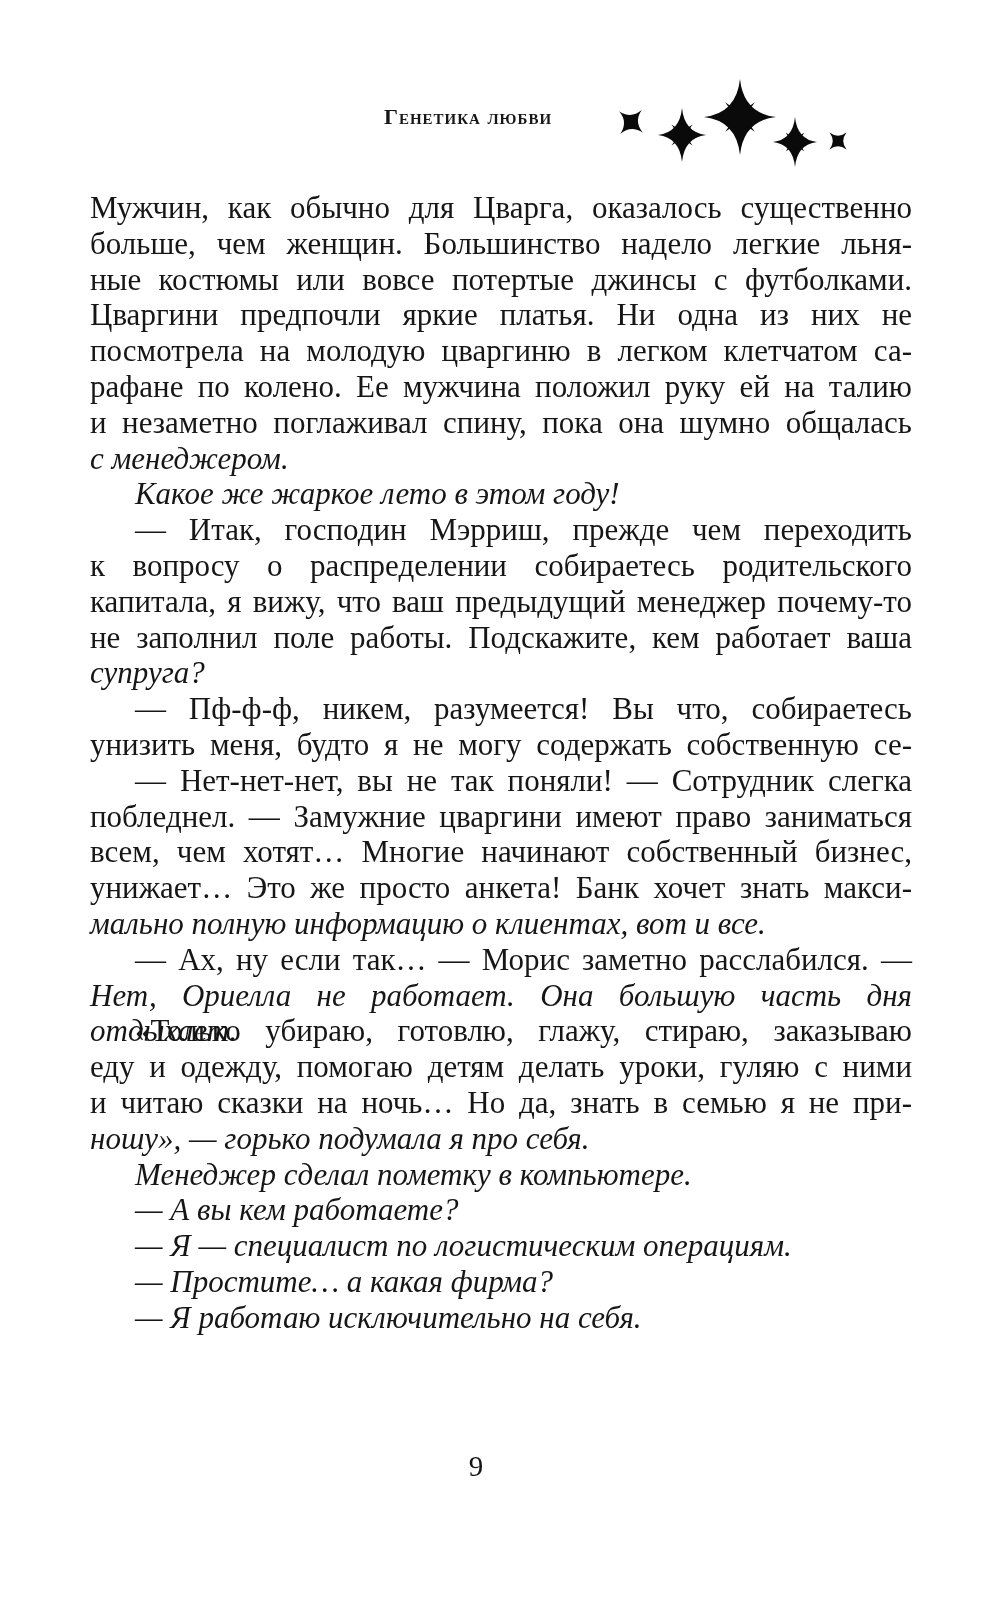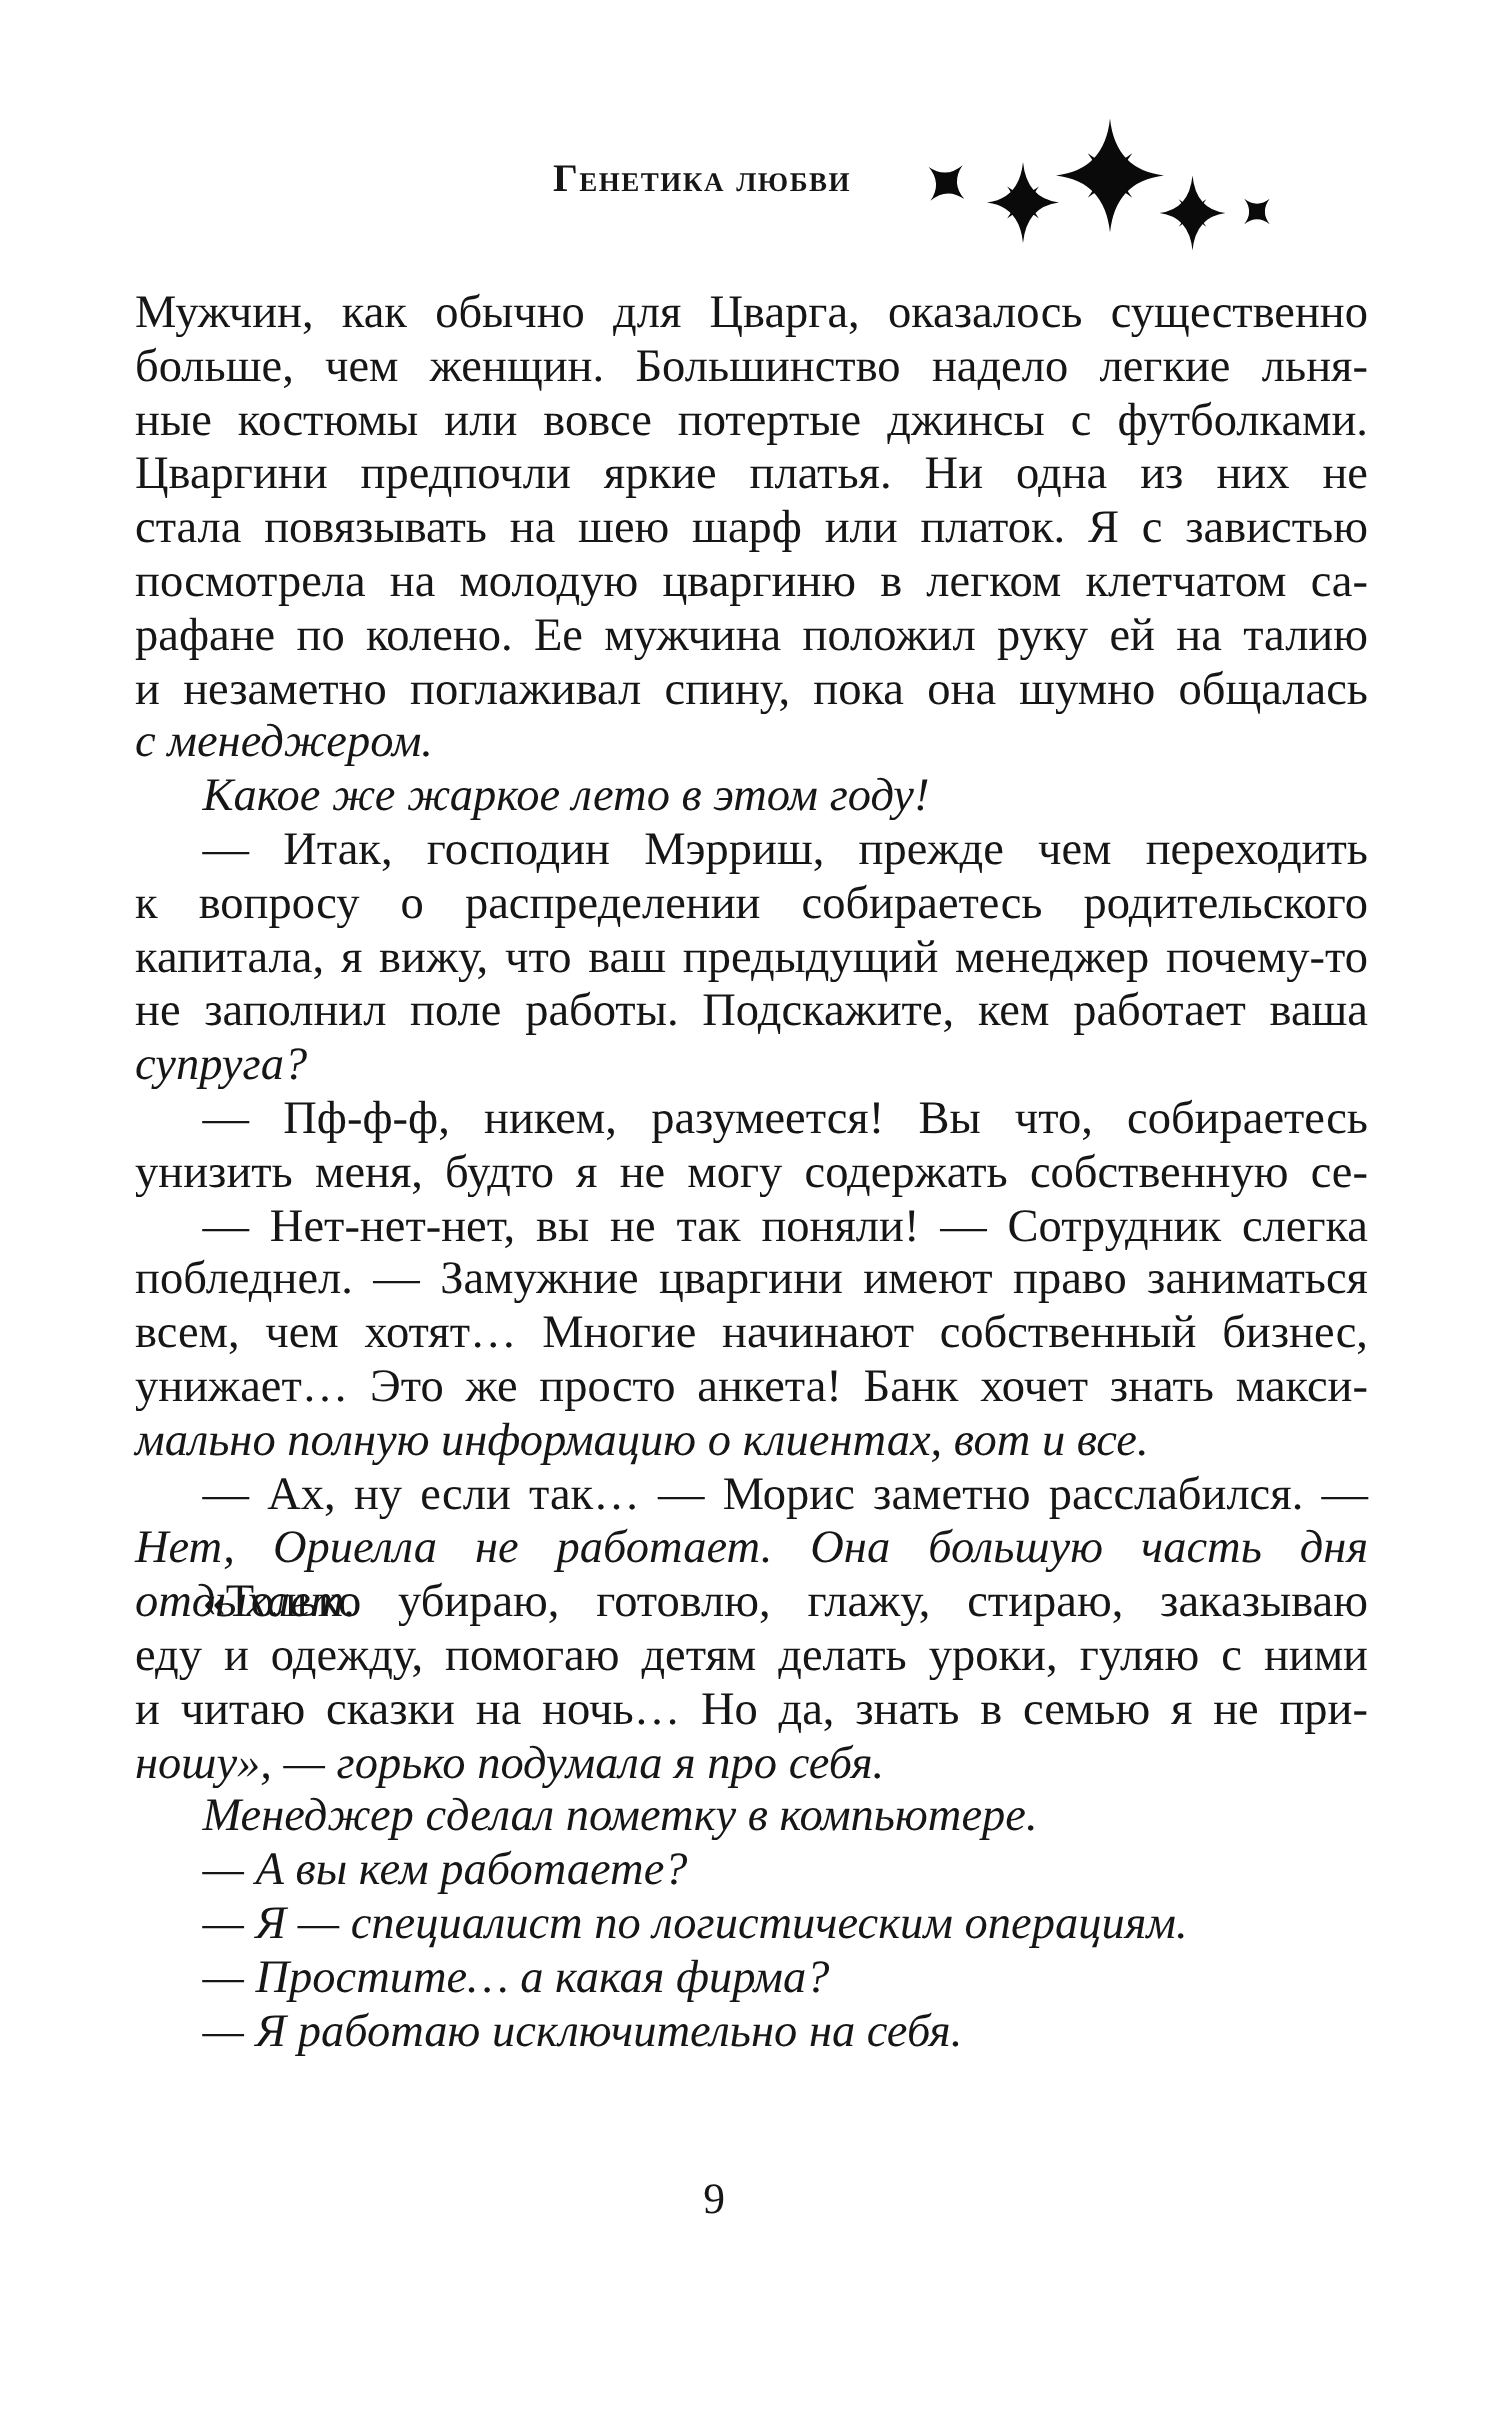--- a/index.html
+++ b/index.html
@@ -14,21 +14,21 @@
   }
 
   .running-title {
     position: absolute;
     left: 348px;
     top: 104px;
     width: 240px;
     text-align: center;
     font-variant: small-caps;
     font-weight: bold;
-    font-size: 26px;
+    font-size: 22px;
     letter-spacing: 1px;
     white-space: nowrap;
   }
 
   .stars {
     position: absolute;
     left: 595px;
     top: 70px;
   }
   .stars path { fill: #0a0a0a; }
@@ -96,21 +96,20 @@
   <g transform="rotate(45 243 71)">
     <path d="M243,59 Q244.4,69.6 255,71 Q244.4,72.4 243,83 Q241.6,72.4 231,71 Q241.6,69.6 243,59 Z"></path>
   </g>
 </svg>
 
 <div class="text-block">
     <div class="line">Мужчин, как обычно для Цварга, оказалось существенно</div>
     <div class="line">больше, чем женщин. Большинство надело легкие льня-</div>
     <div class="line">ные костюмы или вовсе потертые джинсы с футболками.</div>
     <div class="line">Цваргини предпочли яркие платья. Ни одна из них не</div>
-    <div class="line">стала повязывать на шею шарф или платок. Я с завистью</div>
     <div class="line">посмотрела на молодую цваргиню в легком клетчатом са-</div>
     <div class="line">рафане по колено. Ее мужчина положил руку ей на талию</div>
     <div class="line">и незаметно поглаживал спину, пока она шумно общалась</div>
     <div class="line last">с менеджером.</div>
     <div class="line last indent">Какое же жаркое лето в этом году!</div>
     <div class="line indent">— Итак, господин Мэрриш, прежде чем переходить</div>
     <div class="line">к вопросу о распределении собираетесь родительского</div>
     <div class="line">капитала, я вижу, что ваш предыдущий менеджер почему-то</div>
     <div class="line">не заполнил поле работы. Подскажите, кем работает ваша</div>
     <div class="line last">супруга?</div>

